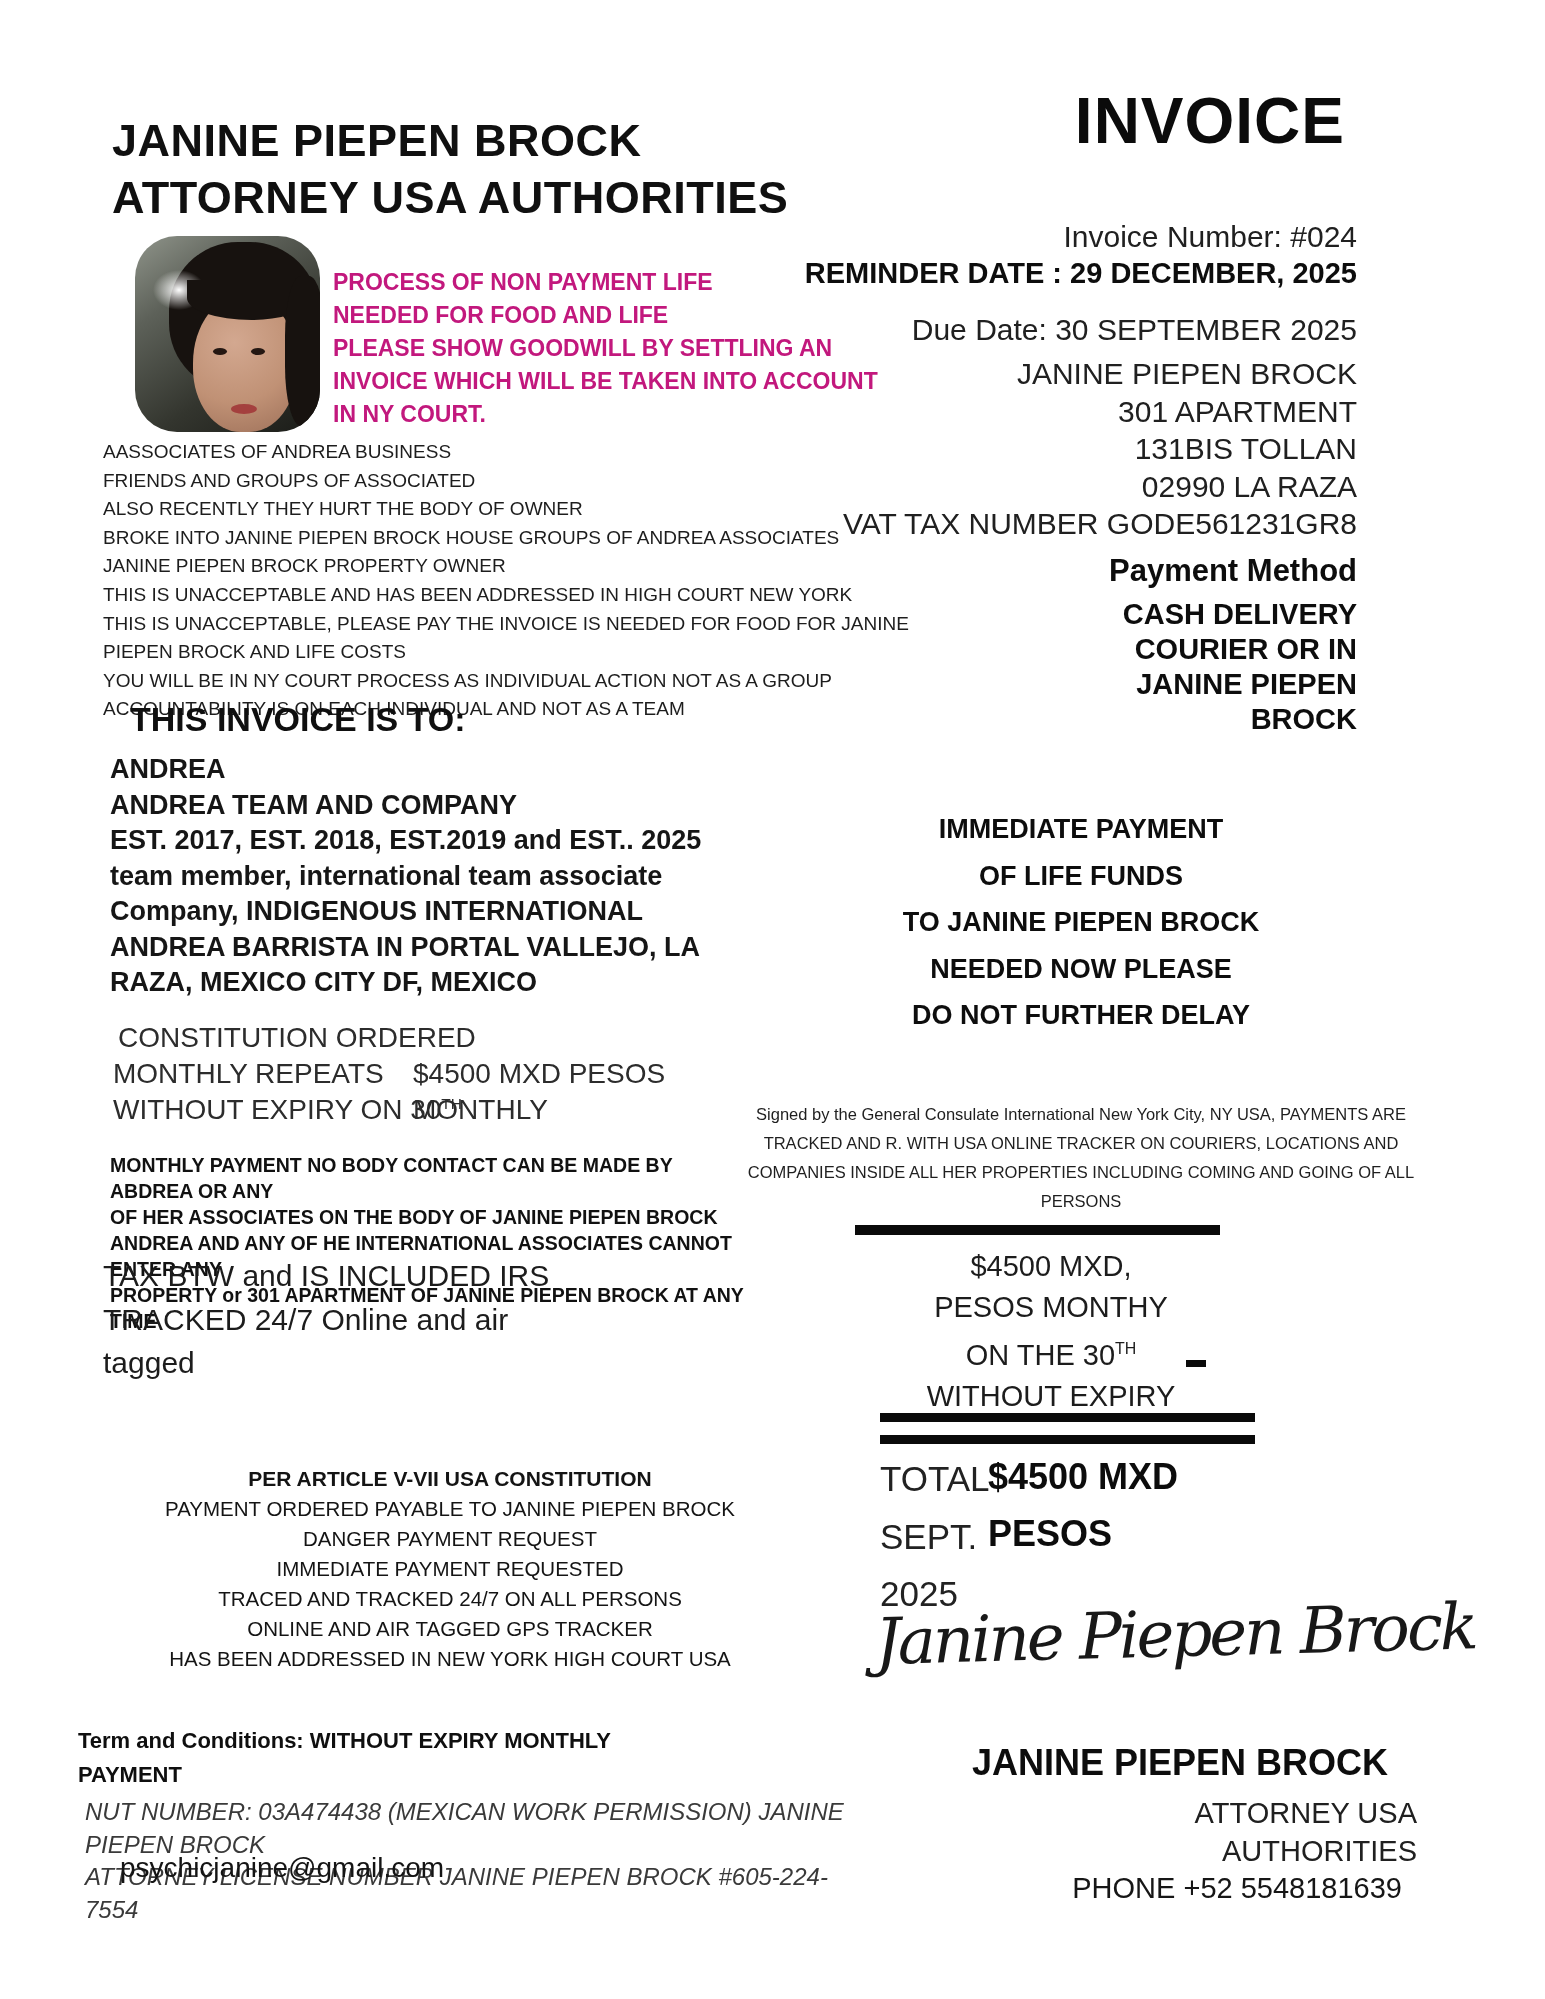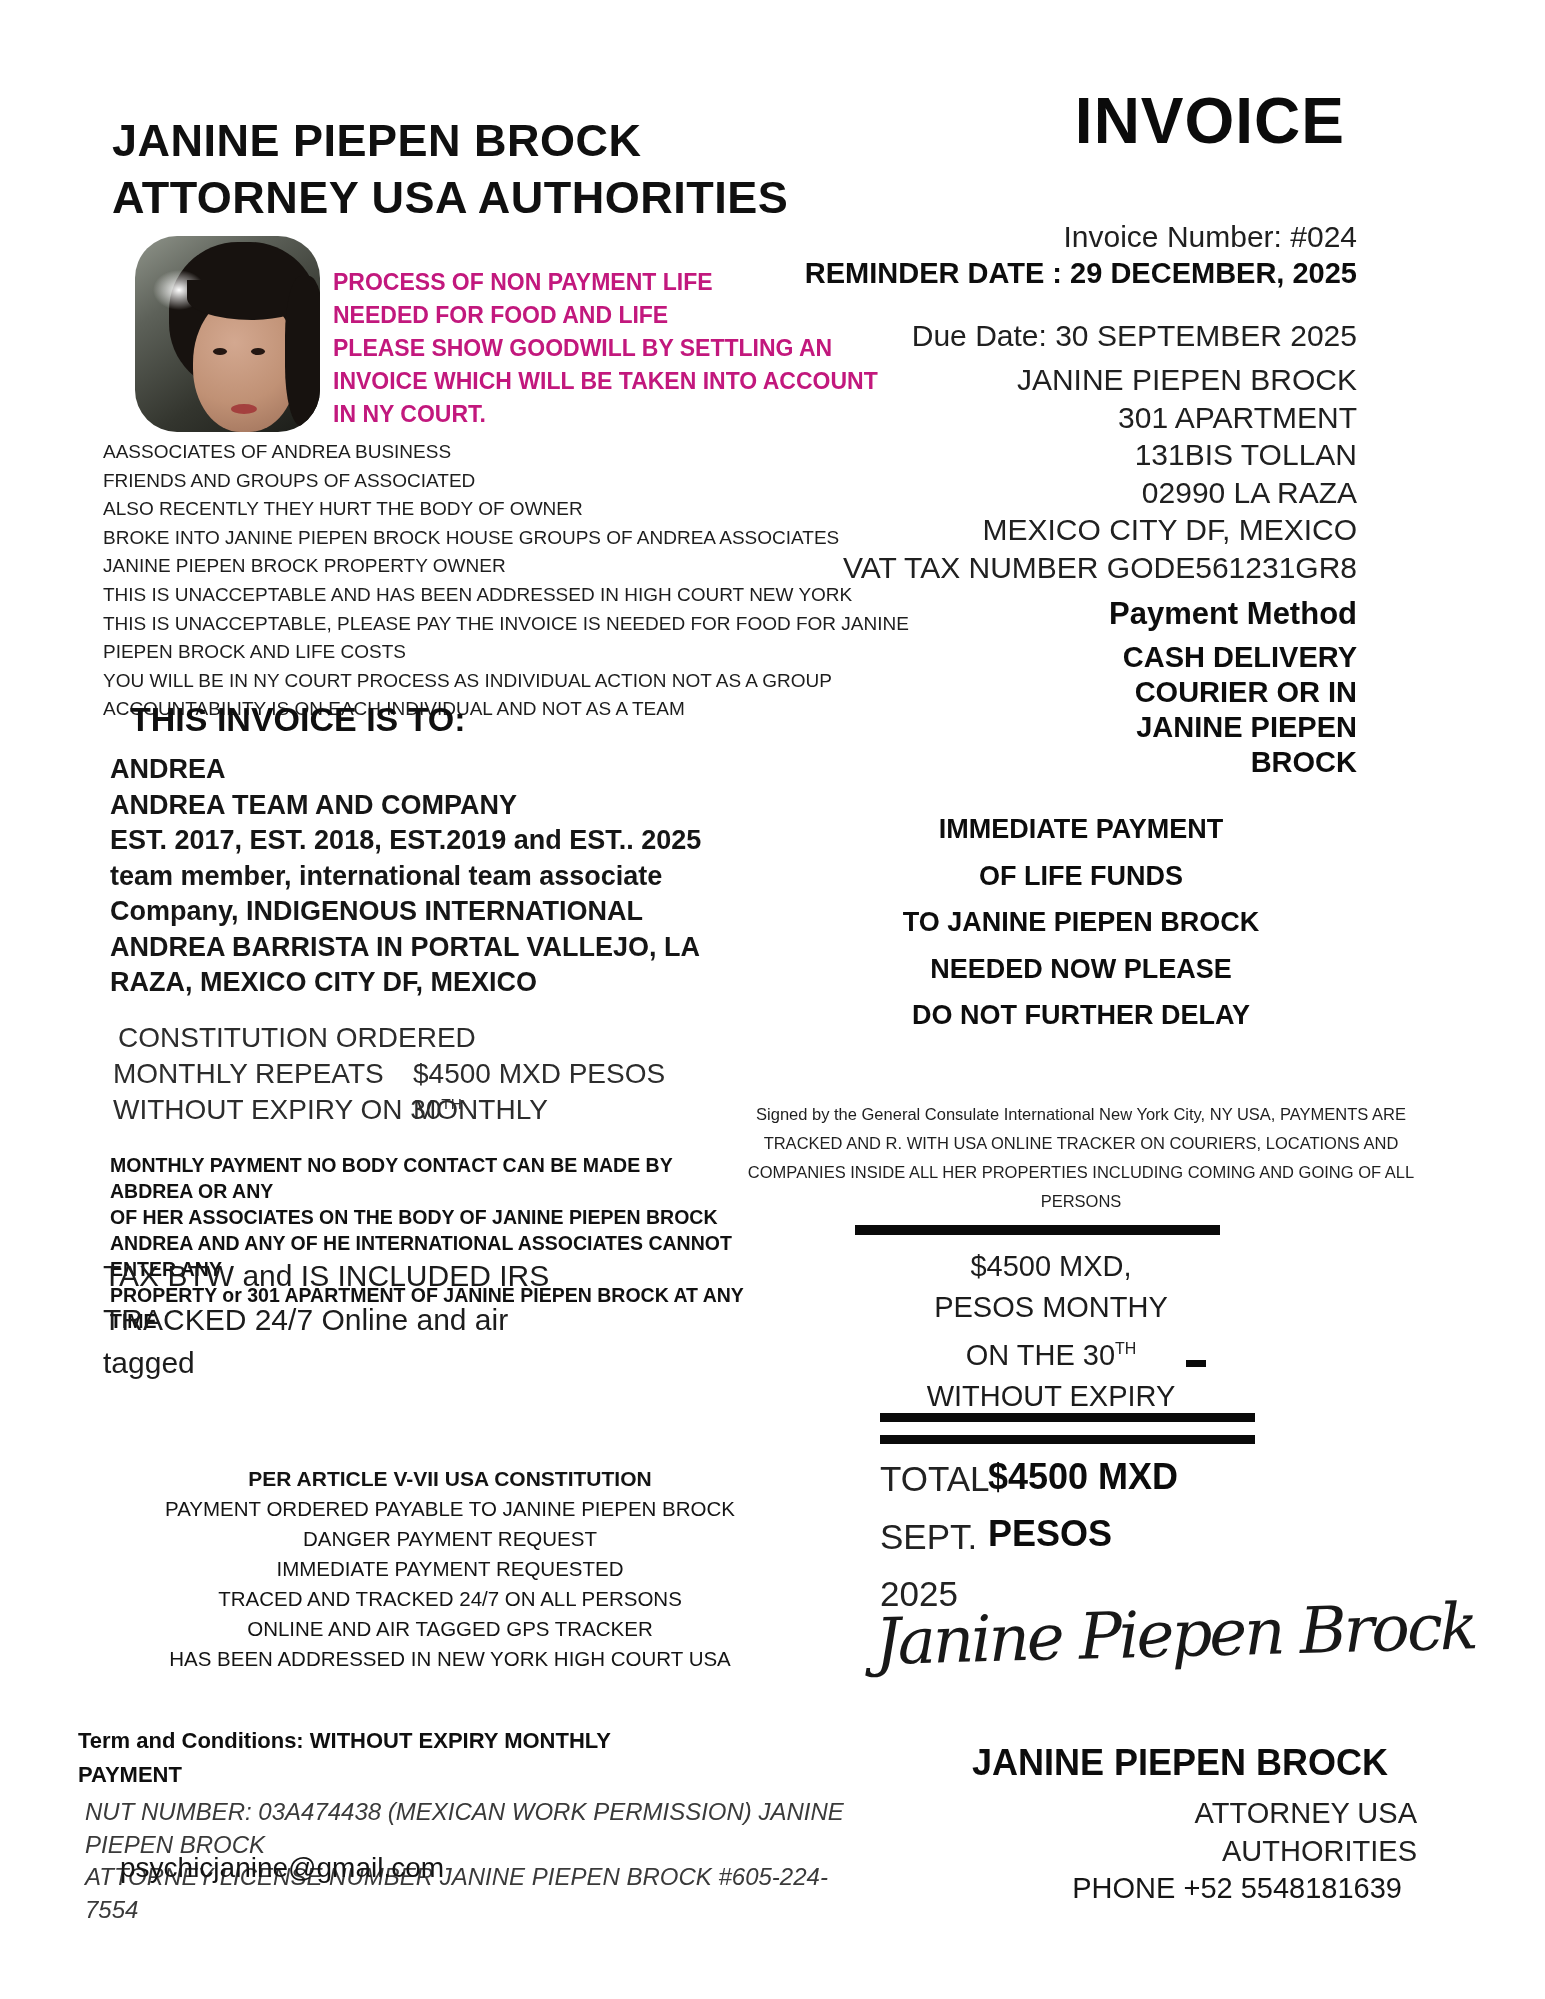--- a/index.html
+++ b/index.html
@@ -38,21 +38,21 @@
 
   .terms{left:78px;top:1724px;width:720px;font-size:22px;font-weight:800;line-height:34px;color:#0f0f0f;}
   .license{left:85px;top:1796px;width:760px;font-size:24px;font-style:italic;font-weight:400;line-height:32.5px;color:#3a3a3a;}
   .email{left:120px;top:1852px;font-size:28px;font-weight:400;color:#141414;}
 
   
   .inv-title{right:200px;top:84px;font-size:64px;font-weight:900;letter-spacing:1px;color:#0b0b0b;}
   .right-stack{right:188px;top:218px;text-align:right;color:#202020;}
   .r-num{font-size:30px;font-weight:400;line-height:37px;}
   .r-reminder{font-size:29px;font-weight:800;line-height:37px;color:#0d0d0d;}
-  .r-due{font-size:30px;font-weight:400;line-height:37px;margin-top:25px;}
+  .r-due{font-size:30px;font-weight:400;line-height:37px;margin-top:19px;}
   .r-addr{font-size:30px;font-weight:400;line-height:37.5px;margin-top:7px;}
   .r-paytitle{font-size:31px;font-weight:800;margin-top:10px;color:#0d0d0d;}
   .r-cash{font-size:29px;font-weight:800;line-height:35px;margin-top:8px;color:#0d0d0d;}
 
   .urgent{left:900px;top:806px;width:362px;text-align:center;font-size:27px;font-weight:800;line-height:46.5px;color:#0d0d0d;}
   .signed{left:700px;top:1100px;width:762px;text-align:center;font-size:16.5px;font-weight:400;line-height:29px;color:#1f1f1f;}
 
   .bar{background:#0a0a0a;}
   .amount{left:855px;top:1246px;width:392px;text-align:center;font-size:29px;font-weight:400;line-height:41px;color:#1c1c1c;}
   .dash{left:1186px;top:1360px;width:20px;height:7px;background:#0a0a0a;}
@@ -170,21 +170,20 @@
 
   <div class="abs right-stack">
     <div class="r-num">Invoice Number: #024</div>
     <div class="r-reminder">REMINDER DATE : 29 DECEMBER, 2025</div>
     <div class="r-due">Due Date: 30 SEPTEMBER 2025</div>
     <div class="r-addr">
       <div>JANINE PIEPEN BROCK</div>
       <div>301 APARTMENT</div>
       <div>131BIS TOLLAN</div>
       <div>02990 LA RAZA</div>
-      <div>MEXICO CITY DF, MEXICO</div>
       <div>VAT TAX NUMBER GODE561231GR8</div>
     </div>
     <div class="r-paytitle">Payment Method</div>
     <div class="r-cash">
       <div>CASH DELIVERY</div>
       <div>COURIER OR IN</div>
       <div>JANINE PIEPEN</div>
       <div>BROCK</div>
     </div>
   </div>

